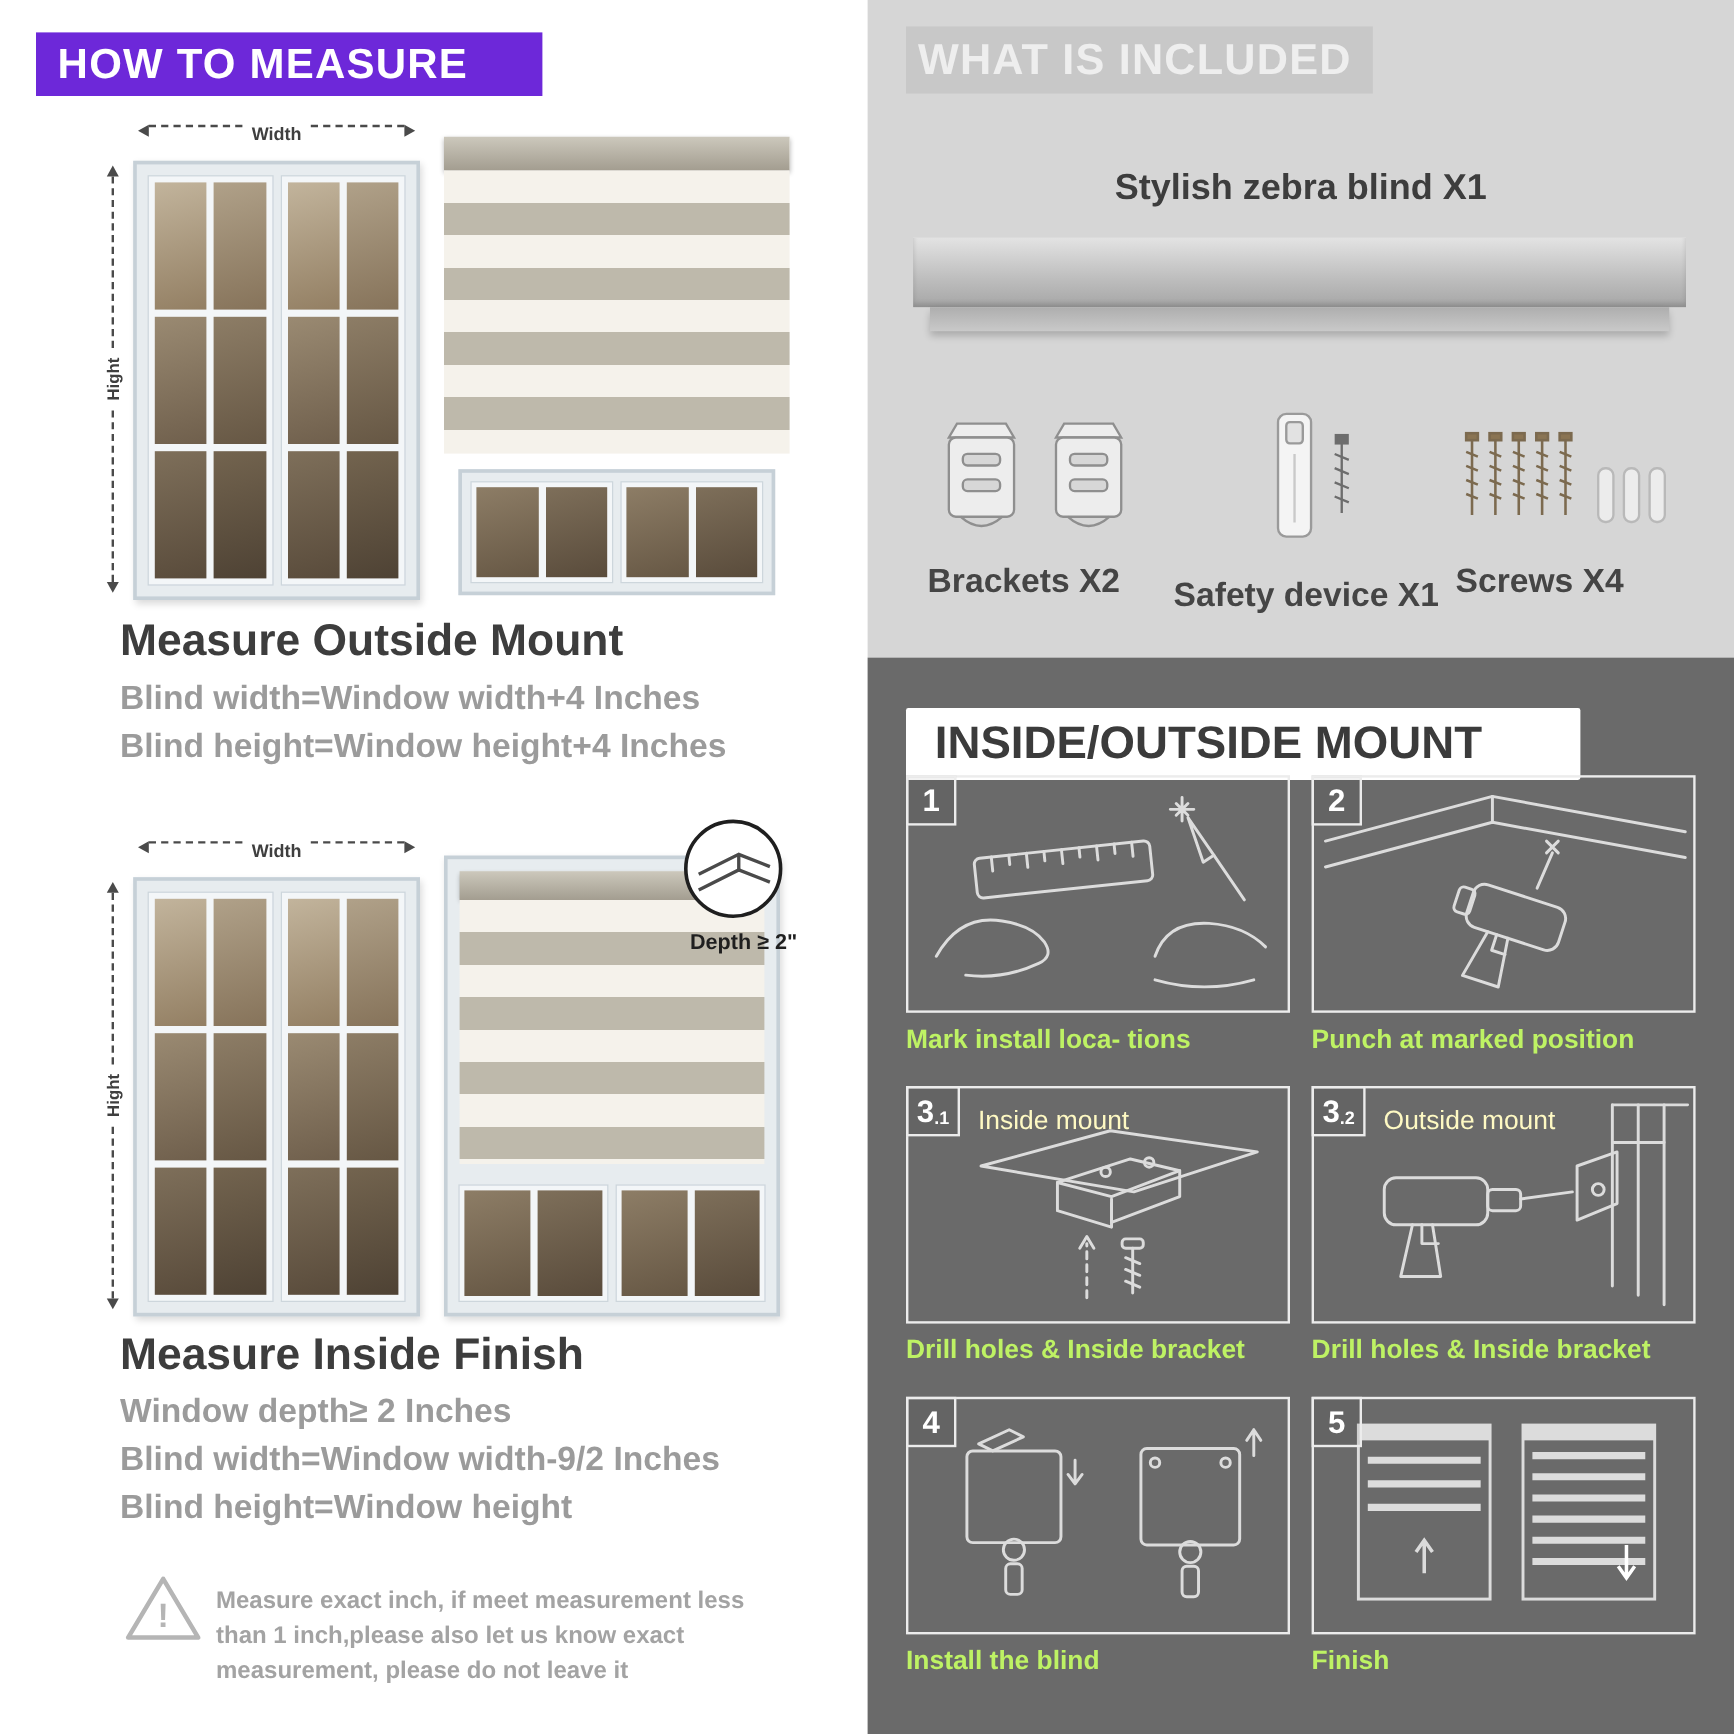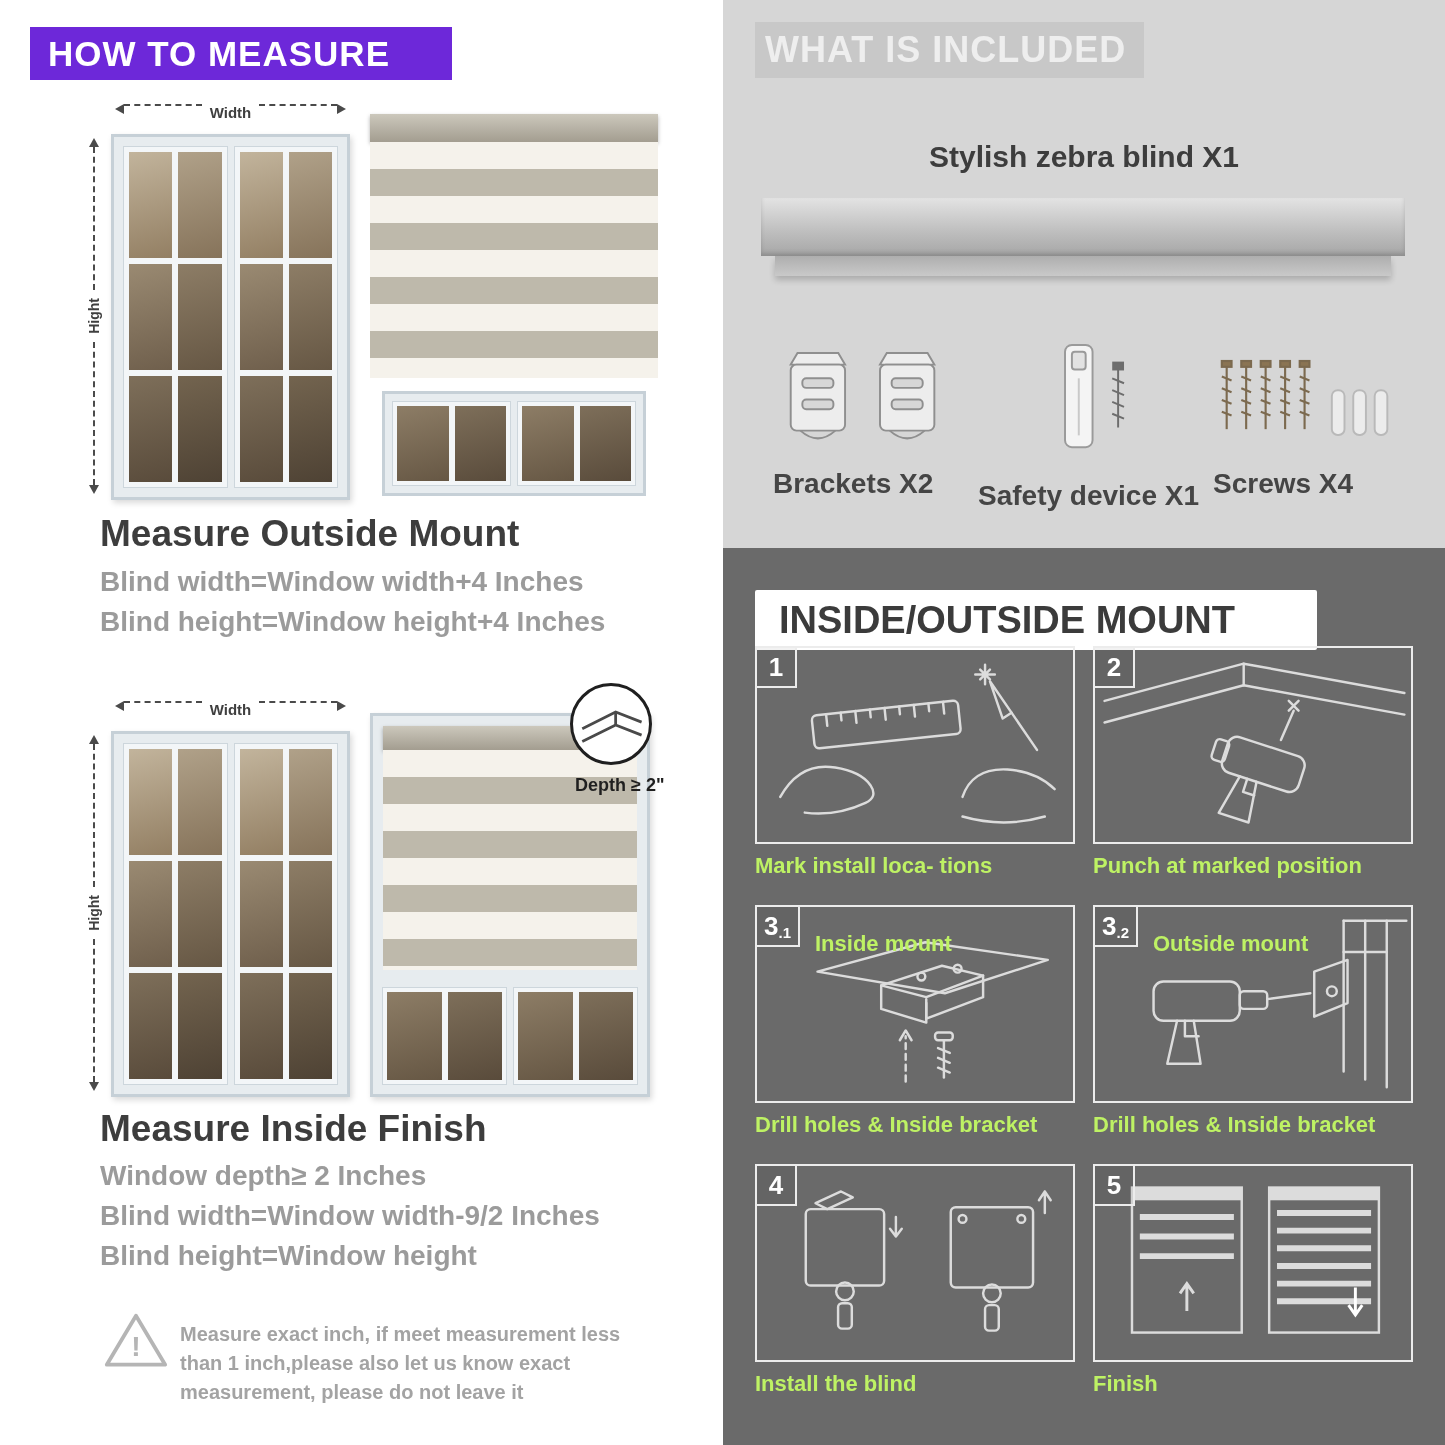--- a/index.html
+++ b/index.html
@@ -104,21 +104,21 @@
     background:#fff; color:#3b3b3b; font-size:38px; font-weight:bold;
     line-height:60px; padding-left:24px; border-radius:2px;margin-top:26px; }
   .panel-grid { position:absolute; left:32px; top:98px; width:658px;
     display:grid; grid-template-columns:1fr 1fr; column-gap:18px; row-gap:26px; }
   .panel { position:relative; height:198px; border:2px solid #ececec; }
   .panel svg.step-art { position:absolute; inset:0; width:100%; height:100%; }
   .badge { position:absolute; top:-2px; left:-2px; border:2px solid #ececec;
     height:42px; min-width:42px; padding:0 7px; color:#fff; font-weight:bold; font-size:26px;
     display:flex; align-items:center; justify-content:center; background:rgba(0,0,0,0.05); z-index:2; }
   .badge .sub { font-size:15px; margin-top:12px; }
-  .inline-label { position:absolute; top:24px; left:58px; color:#bef264; font-size:22px; font-weight:bold; z-index:2; }
+  .inline-label { position:absolute; top:14px; left:58px; color:#fef9c3; font-size:22px; font-weight:normal; z-index:2; }
   .caption { margin-top:9px; color:#bef264; font-size:22px; font-weight:bold; }
 </style>
 </head>
 <body>
 
 <div class="page">
 
   <div class="left-header">HOW TO MEASURE</div>
 
   <div class="windows-row row1">

